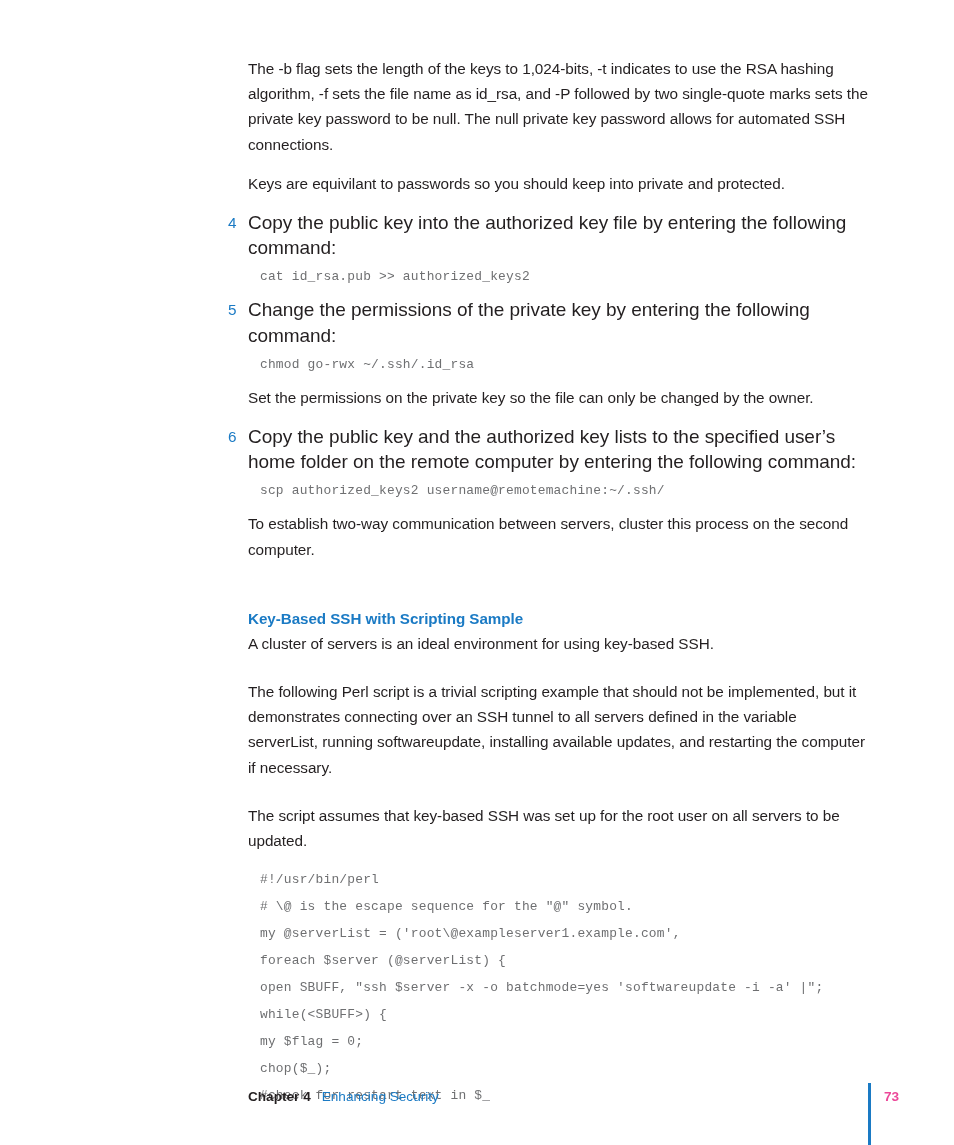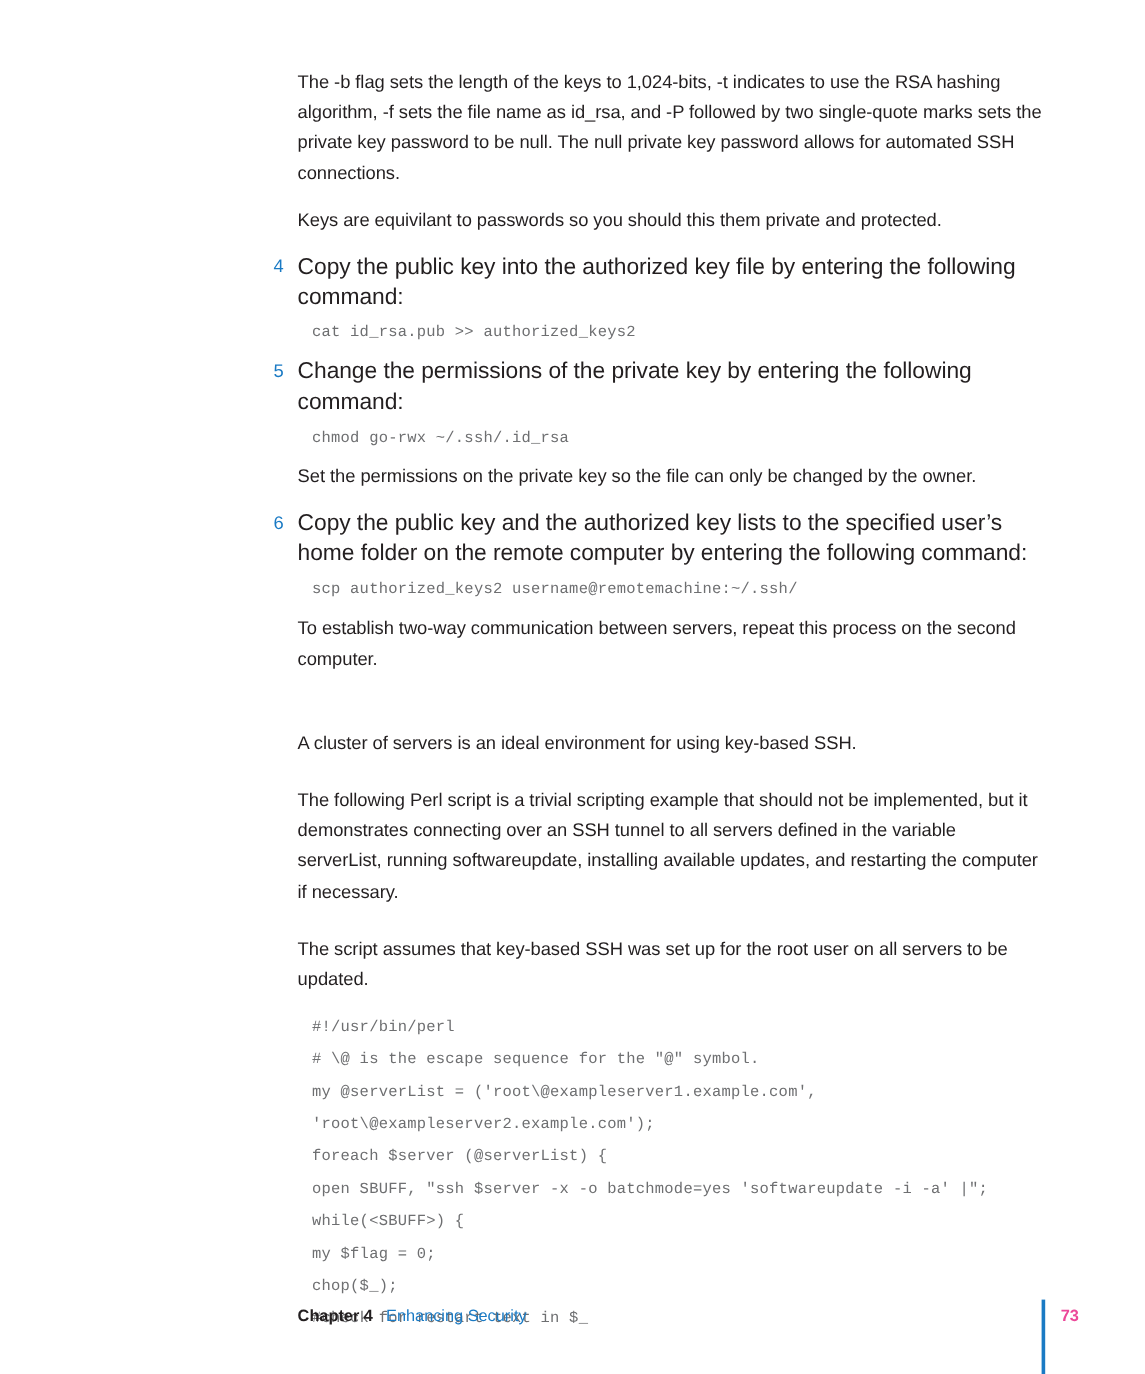--- a/index.html
+++ b/index.html
@@ -141,21 +141,21 @@
 </style>
 </head>
 <body>
 
 <div class="page">
 
   <div class="column">
 
     <p class="body-text">The -b flag sets the length of the keys to 1,024-bits, -t indicates to use the RSA hashing algorithm, -f sets the file name as id_rsa, and -P followed by two single-quote marks sets the private key password to be null. The null private key password allows for automated SSH connections.</p>
 
-    <p class="body-text">Keys are equivilant to passwords so you should this them private and protected.</p>
+    <p class="body-text">Keys are equivilant to passwords so you should keep into private and protected.</p>
 
     <div class="step">
       <span class="marker">4</span>
       <span class="step-text">Copy the public key into the authorized key file by entering the following command:</span>
     </div>
     <div class="cmd-block tight">
       <div class="code-line">cat id_rsa.pub &gt;&gt; authorized_keys2</div>
     </div>
 
     <div class="step">
@@ -167,42 +167,42 @@
     </div>
     <p class="body-text">Set the permissions on the private key so the file can only be changed by the owner.</p>
 
     <div class="step">
       <span class="marker">6</span>
       <span class="step-text">Copy the public key and the authorized key lists to the specified user’s home folder on the remote computer by entering the following command:</span>
     </div>
     <div class="cmd-block tight">
       <div class="code-line">scp authorized_keys2 username@remotemachine:~/.ssh/</div>
     </div>
-    <p class="body-text">To establish two-way communication between servers, repeat this process on the second computer.</p>
+    <p class="body-text">To establish two-way communication between servers, cluster this process on the second computer.</p>
 
     <div class="spacer-sm"></div>
 
 
     <div class="heading-group">
+      <h2 class="section-heading">Key-Based SSH with Scripting Sample</h2>
       <p class="body-text">A cluster of servers is an ideal environment for using key-based SSH.</p>
     </div>
 
     <div class="spacer-sm"></div>
 
     <p class="body-text">The following Perl script is a trivial scripting example that should not be implemented, but it demonstrates connecting over an SSH tunnel to all servers defined in the variable serverList, running softwareupdate, installing available updates, and restarting the computer if necessary.</p>
 
     <div class="spacer-sm"></div>
 
     <p class="body-text">The script assumes that key-based SSH was set up for the root user on all servers to be updated.</p>
 
     <div class="script-block">
       <div class="code-line">#!/usr/bin/perl</div>
       <div class="code-line"># \@ is the escape sequence for the "@" symbol.</div>
       <div class="code-line">my @serverList = ('root\@exampleserver1.example.com',</div>
-      <div class="code-line">'root\@exampleserver2.example.com');</div>
       <div class="code-line">foreach $server (@serverList) {</div>
       <div class="code-line">open SBUFF, "ssh $server -x -o batchmode=yes 'softwareupdate -i -a' |";</div>
       <div class="code-line">while(&lt;SBUFF&gt;) {</div>
       <div class="code-line">my $flag = 0;</div>
       <div class="code-line">chop($_);</div>
       <div class="code-line">#check for restart text in $_</div>
 
     </div>
 
   </div>

